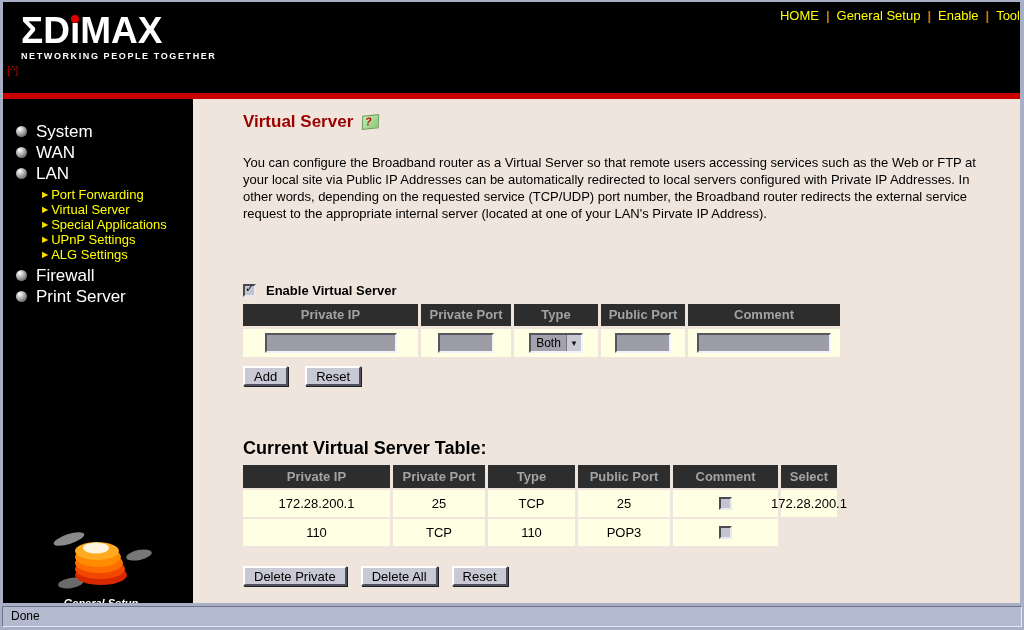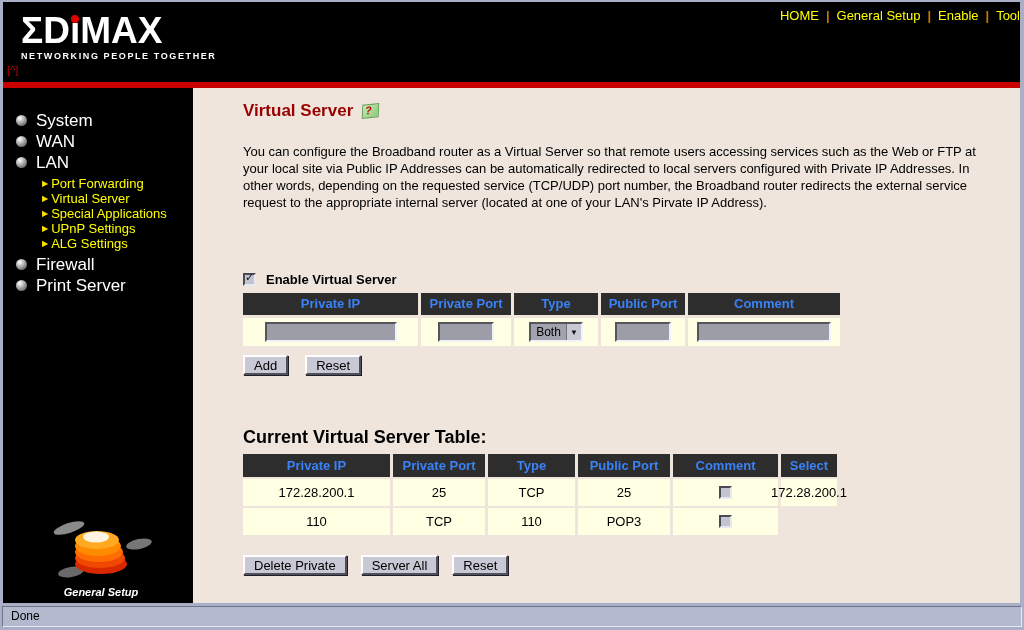--- a/index.html
+++ b/index.html
@@ -1,21 +1,21 @@
 <!DOCTYPE html>
 <html><head>
 <meta charset="utf-8">
 <style>
   * { margin:0; padding:0; box-sizing:border-box; }
   html,body { width:1024px; height:630px; font-family:"Liberation Sans","DejaVu Sans",sans-serif; }
   .frame { position:absolute; left:0; top:0; width:1024px; height:630px; background:#A9AFC7; overflow:hidden; }
   .viewport { position:absolute; left:3px; top:2px; right:4px; bottom:27px; background:#000; overflow:hidden; }
 
   
-  .hdr { position:relative; height:80px; background:#000; }
+  .hdr { position:relative; height:91px; background:#000; }
   .logo { position:absolute; left:18px; top:10px; color:#fff; }
   .brand { font-size:37px; font-weight:bold; letter-spacing:0px; line-height:38px; color:#fff; }
   .brand .i-wrap { position:relative; display:inline-block; }
   .brand .red-dot { position:absolute; left:50%; top:3px; transform:translateX(-50%); width:8px; height:8px; border-radius:50%; background:#E00000; }
   .tagline { font-size:9px; font-weight:bold; letter-spacing:1.6px; margin-top:1px; color:#fff; }
   .topnav { position:absolute; top:6px; right:0px; font-size:13px; white-space:nowrap; }
   .topnav a { color:#FFFF00; text-decoration:none; cursor:pointer; }
   .topnav .sep { color:#C87800; margin:0 7px; font-weight:bold; }
   .broken { position:absolute; left:4px; top:62px; color:#C00000; font-size:11px; }
 
@@ -48,21 +48,21 @@
 
   .enable-row { display:flex; align-items:center; gap:10px; margin-top:61px; }
   .cb { width:13px; height:13px; background:#C4C4D0; border:2px solid; border-color:#4A4A54 #E8E8F0 #E8E8F0 #4A4A54; cursor:pointer; flex:none; }
   .cb.checked { position:relative; }
   .cb.checked::after { content:'✓'; position:absolute; left:0px; top:-4px; font-size:11px; font-weight:bold; color:#111; }
   .enable-label { font-size:13px; font-weight:bold; }
 
   .grid-tbl { display:grid; width:max-content; margin-top:6px; }
   .tbl1 { grid-template-columns:175px 90px 84px 84px 152px; gap:3px; }
   .tbl2 { grid-template-columns:147px 92px 87px 92px 105px 56px; column-gap:3px; row-gap:2px; }
-  .hcell { background:#2D2D2D; color:#3b82f6; font-weight:bold; font-size:13px; text-align:center; height:22px; line-height:22px; }
+  .hcell { background:#2D2D2D; color:#a3a3a3; font-weight:bold; font-size:13px; text-align:center; height:22px; line-height:22px; }
   .tbl2 .hcell { height:23px; line-height:23px; }
   .icell { background:#FFFFE3; height:28px; display:flex; align-items:center; justify-content:center; }
   .dcell { background:#FFFFE3; height:27px; font-size:13px; display:flex; align-items:center; justify-content:center; }
 
   .tinput { background:#9D9DA8; border:2px solid; border-color:#55555E #F2F2F8 #F2F2F8 #55555E; height:20px; font-size:12px; padding:0 3px; color:#000; }
   .w-ip { width:132px; } .w-port { width:56px; } .w-comment { width:134px; }
 
   .sel { display:flex; height:20px; border:2px solid; border-color:#55555E #F2F2F8 #F2F2F8 #55555E; background:#A2A2AE; cursor:pointer; }
   .sel-text { padding:0 5px; font-size:12px; line-height:16px; color:#000; }
   .sel-btn { width:15px; background:#C8C9D4; border-left:1px solid #777; display:flex; align-items:center; justify-content:center; font-size:8px; color:#111; }
@@ -231,21 +231,21 @@
             <div class="dcell">TCP</div>
             <div class="dcell">110</div>
             <div class="dcell">POP3</div>
             <div class="dcell">
                 <span class="cb"></span>
               </div>
           </div>
 
           <div class="del-row">
             <button class="btn">Delete Private</button>
-            <button class="btn">Server All</button>
+            <button class="btn">Delete All</button>
             <button class="btn">Reset</button>
           </div>
         </div>
       </div>
     </div>
   </div>
 
   <div class="statusbar">
     <span>Done</span>
   </div>

